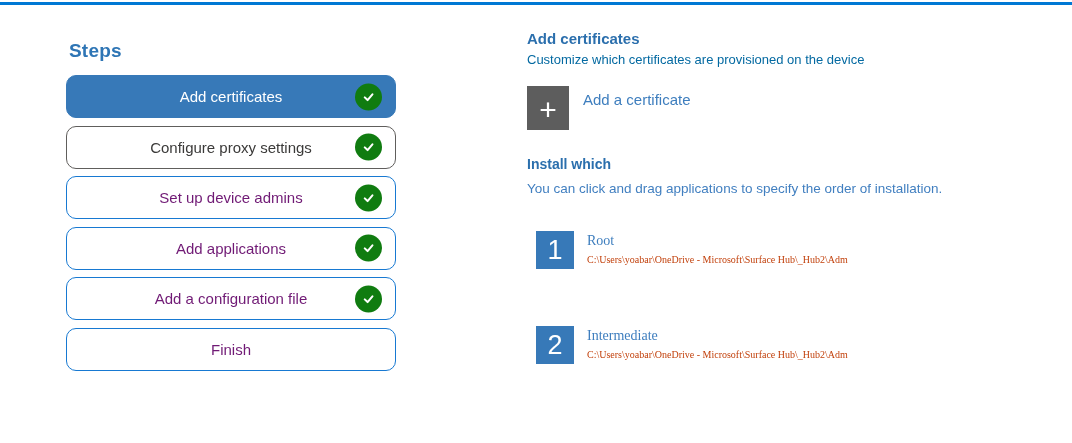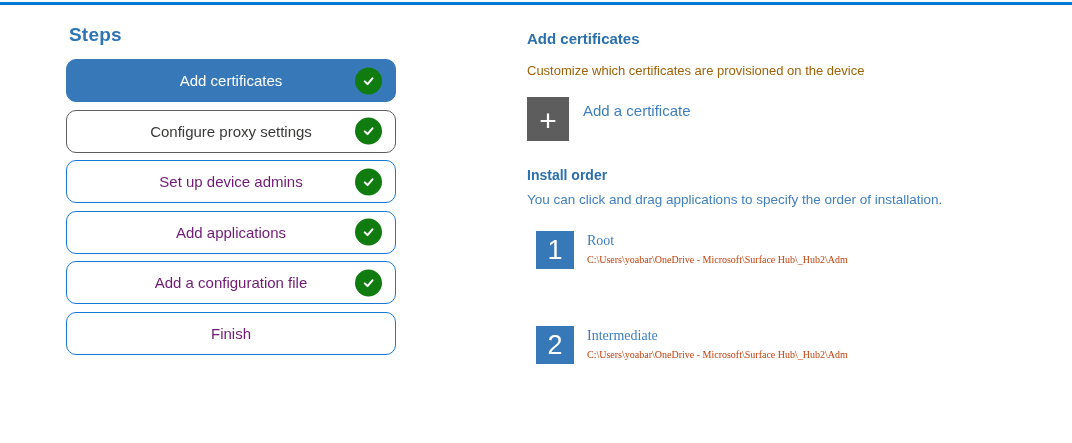--- a/index.html
+++ b/index.html
@@ -15,21 +15,21 @@
   .topbar {
     position: absolute; top: 2px; left: 0;
     width: 1072px; height: 3px;
     background: #0078d4;
   }
 
   
   .steps-panel { position: absolute; left: 66px; top: 24px; width: 330px; }
   .steps-title {
     color: #2e75b5; font-size: 19px; font-weight: bold;
-    margin: 0 0 13px 3px; letter-spacing: 0.2px;
+    margin: 16px 0 13px 3px; letter-spacing: 0.2px;
   }
   .step-btn {
     position: relative;
     width: 330px; height: 43px;
     margin-bottom: 7.5px;
     border: 1.5px solid #1779d2;
     border-radius: 10px;
     background: #ffffff;
     color: #701a75;
     font-size: 15px;
@@ -56,21 +56,21 @@
     display: flex; align-items: center; justify-content: center;
   }
   .check svg { width: 15px; height: 15px; display: block; }
 
   
   .content { position: absolute; left: 527px; top: 30px; width: 530px; }
   .content-heading {
     font-size: 15px; font-weight: bold; color: #2b6fad; margin: 0;
   }
   .content-sub {
-    font-size: 13px; color: #a16207; margin-top: 16px;
+    font-size: 13px; color: #0369a1; margin-top: 5px;
   }
   .add-cert-row {
     display: flex; align-items: flex-start;
     margin-top: 19px; cursor: pointer; width: 220px;
   }
   .add-tile {
     width: 42px; height: 44px;
     background: #5d5d5d; color: #ffffff;
     display: flex; align-items: center; justify-content: center;
     flex: none;
@@ -167,21 +167,21 @@
   <h2 class="content-heading">Add certificates</h2>
   <div class="content-sub">Customize which certificates are provisioned on the device</div>
 
   <div class="add-cert-row">
     <div class="add-tile">
       <span class="plus">+</span>
     </div>
     <div class="add-label">Add a certificate</div>
   </div>
 
-  <div class="install-heading">Install order</div>
+  <div class="install-heading">Install which</div>
   <div class="install-desc">You can click and drag applications to specify the order of installation.</div>
 </div>
 
 <div class="order-item first">
   <div class="order-num">1</div>
   <div class="order-info">
     <div class="order-name">Root</div>
     <div class="order-path">C:\Users\yoabar\OneDrive - Microsoft\Surface Hub\_Hub2\Adm</div>
   </div>
 </div>

